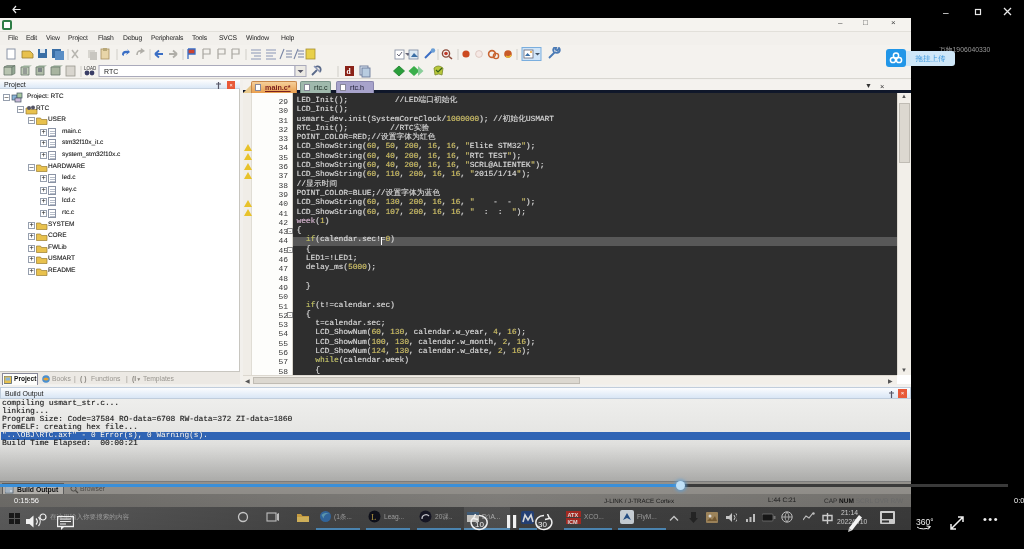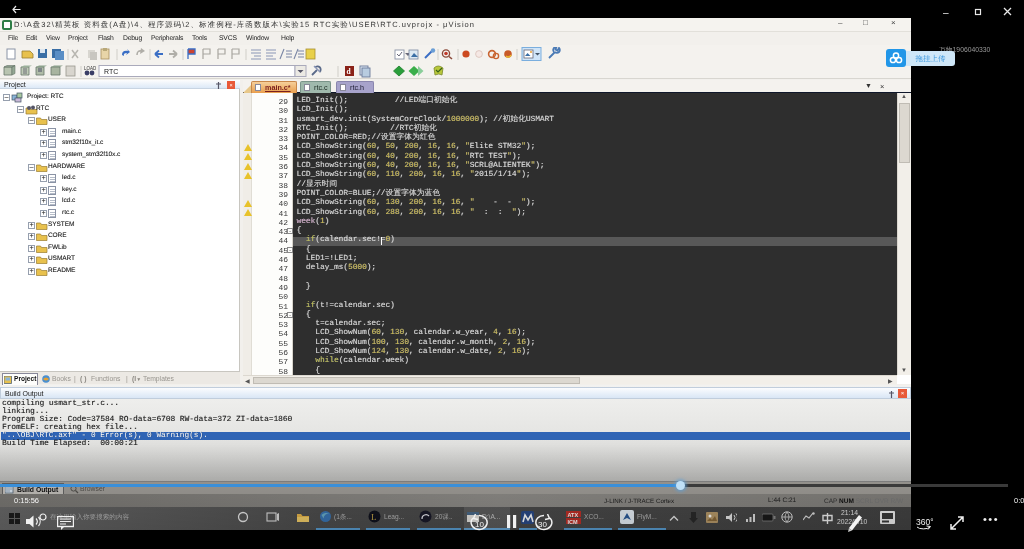--- a/index.html
+++ b/index.html
@@ -23,21 +23,21 @@
 #proj{position:absolute;left:0;top:62px;width:240px;height:304px;background:#fff;border-right:1px solid #c8c6c0}
 #projhdr{position:absolute;left:0;top:0;width:240px;height:9px;background:linear-gradient(#fdfdfd,#dce9f7);border-bottom:1px solid #c8d4e2;font-size:7px;color:#222}
 #tree{position:absolute;left:0;top:11px;width:240px;height:280px;font-size:6.4px;color:#1a1a1a;text-rendering:geometricPrecision;text-shadow:0.3px 0 0 rgba(26,26,26,0.4)}
 .trow{position:absolute;white-space:nowrap}
 .pm{position:absolute;width:7px;height:7px;border:1px solid #969fae;background:#fff;font-size:7px;line-height:5px;text-align:center;color:#333}
 .fico{position:absolute;width:8px;height:9px;background:#fff;border:1px solid #8a93a5;top:0}
 .fico:after{content:"";position:absolute;left:1px;top:2px;width:5px;height:1px;background:#b5bcc8;box-shadow:0 2px 0 #b5bcc8,0 4px 0 #b5bcc8}
 #projtabs{position:absolute;left:0;top:291px;width:240px;height:13px;background:#ece9e4;border-top:1px solid #c8c6c0;font-size:6.8px;color:#555}
 
 #edit{position:absolute;left:243px;top:62px;width:668px;height:304px;background:#fff}
-#tabstrip{position:absolute;left:0;top:0;width:668px;height:13px;background:#f4f2ee;border-bottom:1px solid #0f172a}
+#tabstrip{position:absolute;left:0;top:0;width:668px;height:13px;background:#f4f2ee;border-bottom:3px solid #0f172a}
 .etab{position:absolute;top:1px;height:12px;font-size:7.2px;border:1px solid #998;border-bottom:none;border-radius:2px 2px 0 0;padding:1px 3px 0 13px;white-space:nowrap}
 .etab .fic{position:absolute;left:2.5px;top:2px;width:6px;height:7px;background:#fff;border:1px solid #889}
 #code{position:absolute;left:50px;top:13px;width:604px;height:282px;background:#2e2e2e;overflow:hidden}
 #gutter{position:absolute;left:0;top:13px;width:50px;height:282px;background:#fdfdfb;border-right:1px solid #d8d5cc}
 #gutter .wstrip{position:absolute;left:0;top:0;width:9px;height:282px;background:#f0ede7;border-right:1px solid #e0ddd5}
 #lnums{position:absolute;left:0;top:4px;width:45px;text-align:right;font-family:"Liberation Mono",monospace;font-size:8px;line-height:9.3px;color:#3a3a3a;white-space:pre}
 #codetext{position:absolute;left:3.5px;top:4px;font-family:"Liberation Mono",monospace;font-size:7.8px;line-height:9.3px;color:#d6d6d6;white-space:pre;text-rendering:geometricPrecision;text-shadow:0.4px 0 0 rgba(214,214,214,0.55)}
 #codetext .n{color:#cdbb4e}
 #codetext .k{color:#bcbc50}
 #codetext .w{color:#d0a8c8}
@@ -63,21 +63,20 @@
 #pbar-track{position:absolute;left:0;top:484px;width:1008px;height:3px;background:#3a3a3a}
 #pbar-fill{position:absolute;left:0;top:484px;width:679px;height:3px;background:#3a8fd9}
 #pbar-dot{position:absolute;left:676px;top:481px;width:9px;height:9px;border-radius:50%;background:#bfe0f7;box-shadow:0 0 3px 2px rgba(90,160,220,0.6)}
 .ptime{position:absolute;color:#f5f5f5;font-size:7.5px}
 </style></head>
 <body>
 <div id="stage">
 <div id="desk">
 <div id="titlebar">
 <div id="uvicon"></div>
-<div class="ttl">D:\A盘32\精英板 资料盘(A盘)\4、程序源码\2、标准例程-库函数版本\实验15 RTC实验\USER\RTC.uvprojx - μVision</div>
 <span class="wbtn" style="left:838px">–</span>
 <span class="wbtn" style="left:863px">□</span>
 <span class="wbtn" style="left:891px">×</span>
 </div>
 <div id="menubar">
 <span style="left:8px">File</span>
         <span style="left:26px">Edit</span>
         <span style="left:46px">View</span>
         <span style="left:68px">Project</span>
         <span style="left:98px">Flash</span>
@@ -369,30 +368,30 @@
 <div class="foldb" style="top:135px">-</div>
 <div class="foldb" style="top:153.6px">-</div>
 <div class="foldb" style="top:218.7px">-</div>
 </div>
 <div id="code">
 <div id="curline"></div>
           <div style="position:absolute;left:88px;top:144px;width:1px;height:8px;background:#fff;z-index:3"></div>
 <pre id="codetext">LED_Init();          <span>//LED端口初始化</span>
 LCD_Init();
 usmart_dev.init(SystemCoreClock/<span class="n">1000000</span>); //初始化USMART
-RTC_Init();         <span>//RTC初始化</span>
+RTC_Init();         <span>//RTC实验</span>
 POINT_COLOR=RED;//设置字体为红色
 LCD_ShowString(<span class="n">60</span>, <span class="n">50</span>, <span class="n">200</span>, <span class="n">16</span>, <span class="n">16</span>, <span class="n">"</span><span class="s">Elite STM32</span><span class="n">"</span>);
 LCD_ShowString(<span class="n">60</span>, <span class="n">40</span>, <span class="n">200</span>, <span class="n">16</span>, <span class="n">16</span>, <span class="n">"</span><span class="s">RTC TEST</span><span class="n">"</span>);
 LCD_ShowString(<span class="n">60</span>, <span class="n">40</span>, <span class="n">200</span>, <span class="n">16</span>, <span class="n">16</span>, <span class="n">"</span><span class="s">SCRL@ALIENTEK</span><span class="n">"</span>);
 LCD_ShowString(<span class="n">60</span>, <span class="n">110</span>, <span class="n">200</span>, <span class="n">16</span>, <span class="n">16</span>, <span class="n">"</span><span class="s">2015/1/14</span><span class="n">"</span>);
 //显示时间
 POINT_COLOR=BLUE;//设置字体为蓝色
 LCD_ShowString(<span class="n">60</span>, <span class="n">130</span>, <span class="n">200</span>, <span class="n">16</span>, <span class="n">16</span>, <span class="n">"    </span><span class="s">-  -</span><span class="n">  "</span>);
-LCD_ShowString(<span class="n">60</span>, <span class="n">288</span>, <span class="n">200</span>, <span class="n">16</span>, <span class="n">16</span>, <span class="n">"  </span><span class="s">:  :</span><span class="n">  "</span>);
+LCD_ShowString(<span class="n">60</span>, <span class="n">107</span>, <span class="n">200</span>, <span class="n">16</span>, <span class="n">16</span>, <span class="n">"  </span><span class="s">:  :</span><span class="n">  "</span>);
 <span class="w">week</span>(<span class="n">1</span>)
 {
   <span class="k">if</span>(calendar.sec!=<span class="n">0</span>)
   {
   LED1=!LED1;
   delay_ms(<span class="n">5000</span>);
 
   }
 
   <span class="k">if</span>(t!=calendar.sec)

